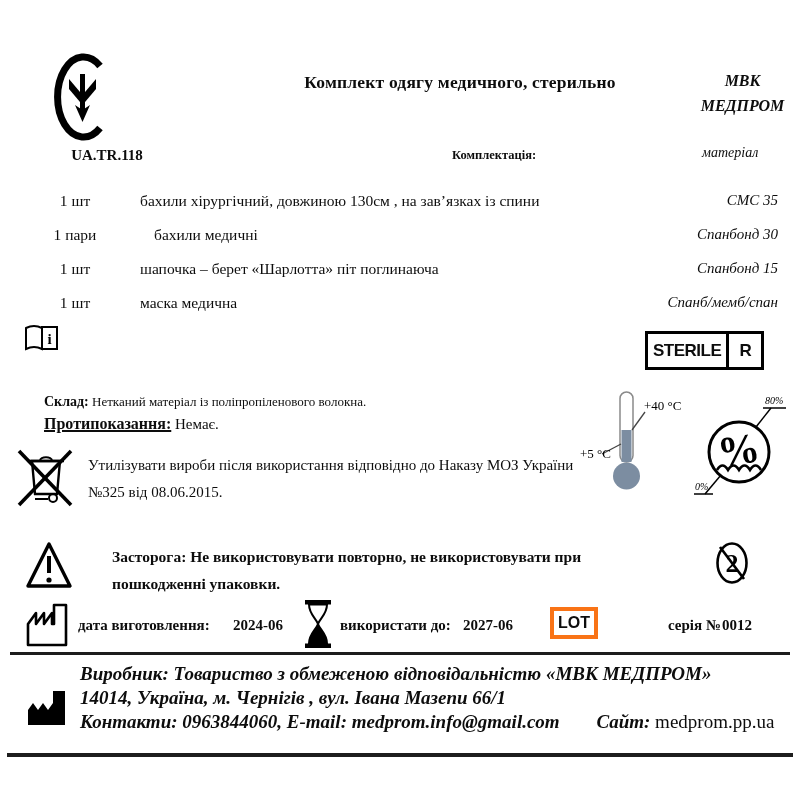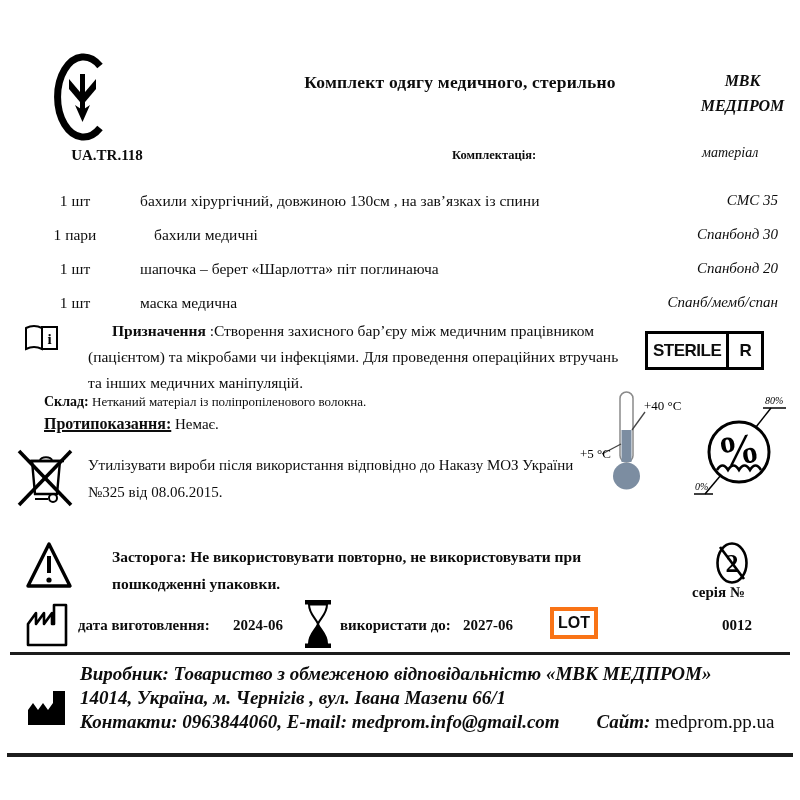--- a/index.html
+++ b/index.html
@@ -60,39 +60,36 @@
     <div class="abs mat rt" style="right:22px;top:192px;width:160px;">СМС 35</div>
   </div>
   <div>
     <div class="abs row-txt ctr" style="left:42px;top:226px;width:66px;">1 пари</div>
     <div class="abs row-txt" style="left:154px;top:226px;width:540px;">бахили медичні</div>
     <div class="abs mat rt" style="right:22px;top:226px;width:160px;">Спанбонд 30</div>
   </div>
   <div>
     <div class="abs row-txt ctr" style="left:42px;top:260px;width:66px;">1 шт</div>
     <div class="abs row-txt" style="left:140px;top:260px;width:540px;">шапочка – берет «Шарлотта» піт поглинаюча</div>
-    <div class="abs mat rt" style="right:22px;top:260px;width:160px;">Спанбонд 20</div>
+    <div class="abs mat rt" style="right:22px;top:260px;width:160px;">Спанбонд 15</div>
   </div>
   <div>
     <div class="abs row-txt ctr" style="left:42px;top:294px;width:66px;">1 шт</div>
     <div class="abs row-txt" style="left:140px;top:294px;width:540px;">маска медична</div>
     <div class="abs mat rt" style="right:22px;top:294px;width:160px;">Спанб/мемб/спан</div>
   </div>
 
   <div class="abs" style="left:24px;top:324px;">
     <svg width="36" height="30" viewBox="0 0 36 30">
       <path d="M18 4 Q10 0 2 4 L2 25 Q10 21 18 25 Z" fill="#fff" stroke="#000" stroke-width="2"></path>
       <rect x="18" y="3" width="15" height="22" fill="#fff" stroke="#000" stroke-width="2"></rect>
       <text x="25.5" y="20" text-anchor="middle" font-size="15" font-weight="bold">i</text>
     </svg>
   </div>
 
-  <div class="abs body-txt" style="left:88px;top:318px;width:545px;">
-    <span class="b">Призначення </span><span>:Створення захисного бар’єру між медичним працівником (пацієнтом) та мікробами чи інфекціями. Для проведення операційних втручань та інших медичних маніпуляцій.</span>
-  </div>
 
   <div class="abs sterile-box" style="left:645px;top:331px;">
     <span class="cell">STERILE</span>
     <span class="cell r">R</span>
   </div>
 
   <div class="abs" style="left:20px;top:394px;font-size:13px;">
     <span class="b" style="font-size:14px;">Склад:</span><span> Нетканий матеріал із поліпропіленового волокна.</span>
   </div>
 
@@ -178,21 +175,21 @@
     </svg>
   </div>
 
   <div class="abs date-lbl" style="left:340px;top:617px;">використати до:</div>
   <div class="abs date-lbl" style="left:463px;top:617px;">2027-06</div>
 
   <div class="abs lot-box" style="left:550px;top:607px;">
     <span>LOT</span>
   </div>
 
-  <div class="abs date-lbl" style="left:668px;top:584px;margin-left:24px;">серія №</div>
+  <div class="abs date-lbl" style="left:668px;top:617px;">серія №</div>
   <div class="abs date-lbl" style="left:722px;top:617px;">0012</div>
 
   <div class="abs hline" style="left:10px;top:652px;width:780px;height:3px;"></div>
 
   <div class="abs" style="left:24px;top:681px;">
     <svg width="48" height="46" viewBox="0 0 48 46">
       <path d="M4 44 L4 29 L9 22 L14 29 L19 22 L24 29 L29 22 L29 10 L41 10 L41 44 Z" fill="#000"></path>
     </svg>
   </div>
 

